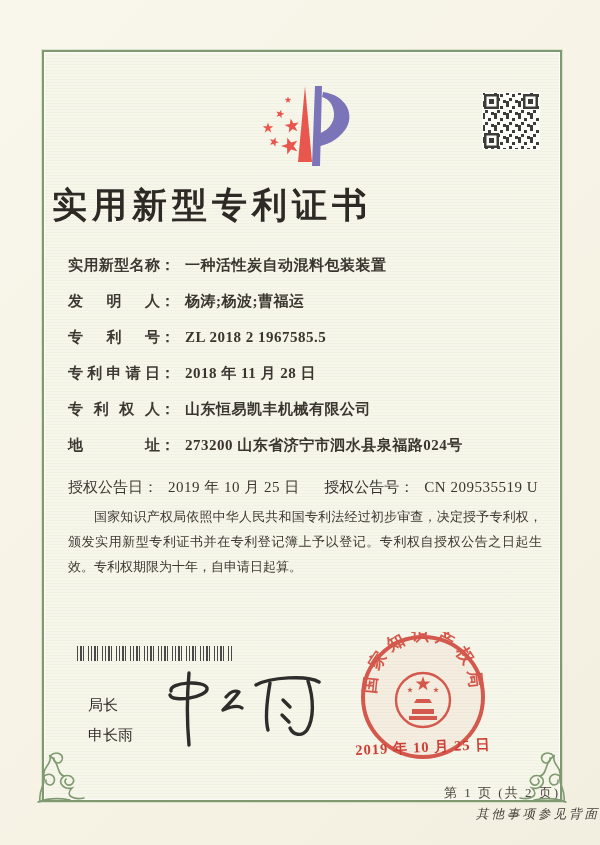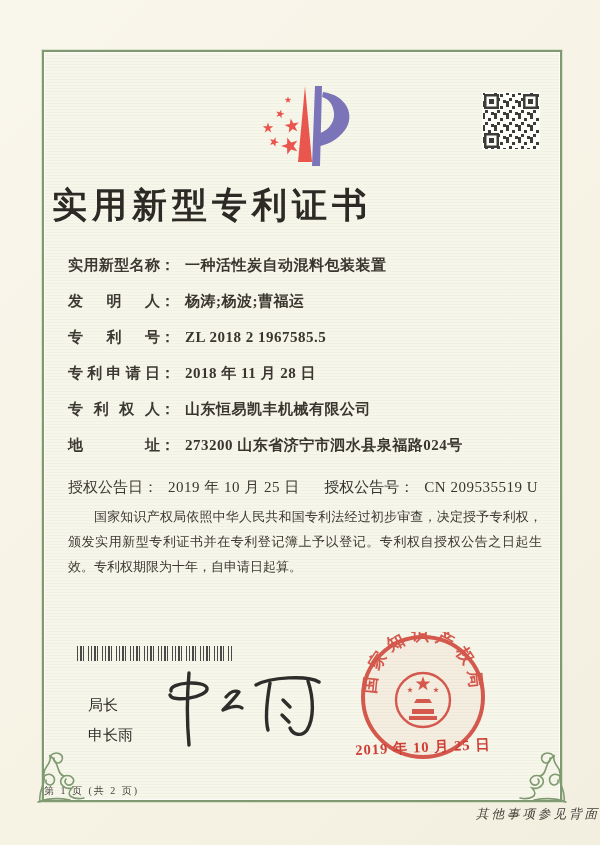--- a/index.html
+++ b/index.html
@@ -49,22 +49,22 @@
   .signer{position:absolute;left:44px;top:638px;font-size:15px;line-height:30px;color:#2f2c28;
     font-family:"Liberation Sans","DejaVu Sans",sans-serif;}
   .signature{position:absolute;left:112px;top:615px;width:180px;height:85px;}
   .seal{position:absolute;left:314px;top:580px;width:130px;height:130px;opacity:.88;mix-blend-mode:multiply;}
   .seal-date{
     position:absolute;left:304px;top:686px;width:150px;text-align:center;
     color:#cf3e35;font-size:14.5px;font-weight:bold;letter-spacing:1px;
     transform:rotate(-2.5deg);white-space:nowrap;
   }
   .page-num{
-    position:absolute;left:0;right:0;top:732px;text-align:left;
-    font-size:10px;letter-spacing:2px;color:#4a453e;
+    position:absolute;left:0;right:0;top:732px;text-align:right;
+    font-size:13px;letter-spacing:2px;color:#4a453e;
   }
   .ornament{position:absolute;width:58px;height:72px;bottom:-4px;}
   .ornament.left{left:-14px;}
   .ornament.right{right:-14px;transform:scaleX(-1);}
   .back-note{
     position:absolute;left:0;right:0;top:806px;text-align:right;
     font-size:12.5px;letter-spacing:3px;color:#45413a;font-style:italic;
   }
 </style>
 </head>

